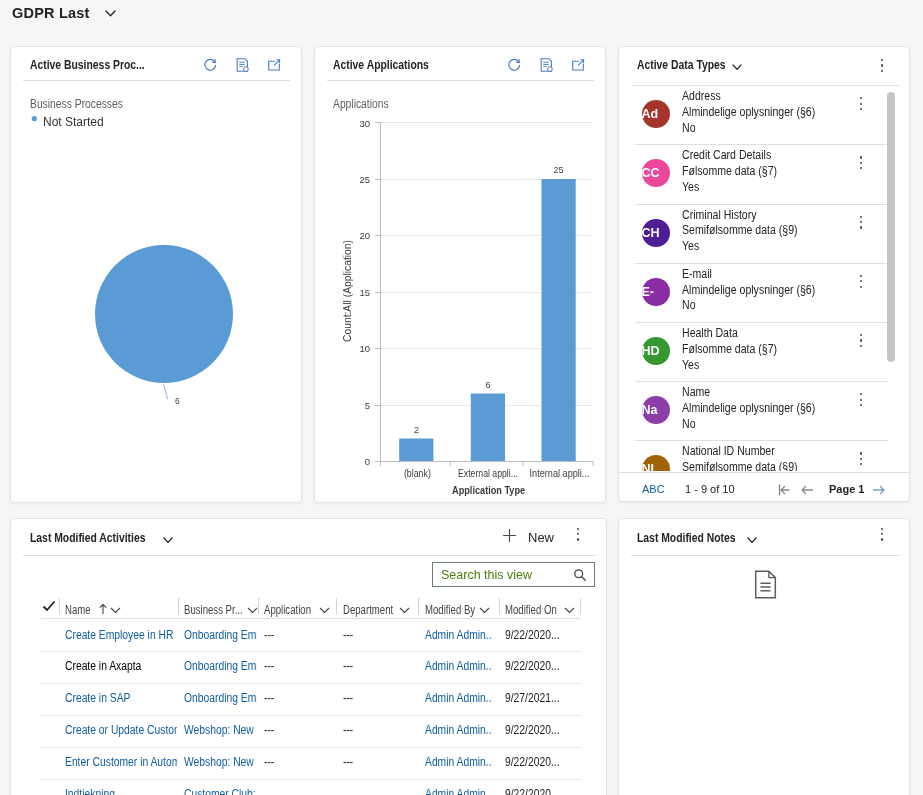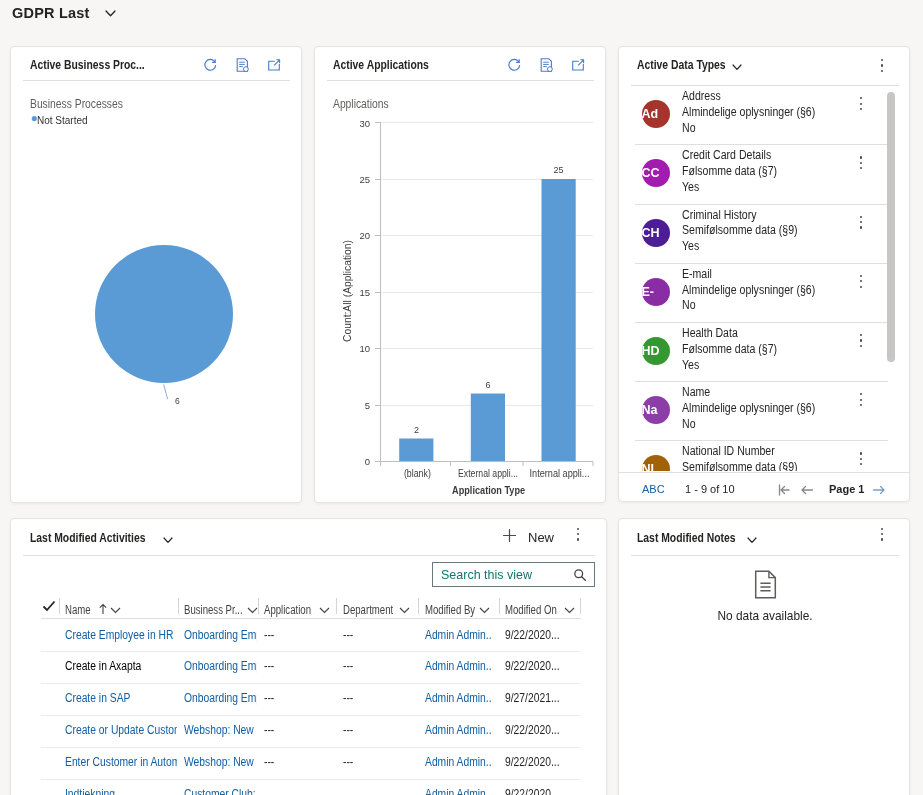--- a/index.html
+++ b/index.html
@@ -45,21 +45,21 @@
         <path d="M8.2 8.3 L13.3 3.2 M10.4 2.7 h3.2 v3.2" fill="none" stroke="#4b79c8" stroke-width="1.1"></path>
       </svg>
     </div>
   <div style="position:absolute; left:18.5px; top:49.5px; font-size:12px; color:#605e5c; transform:scaleX(0.86); transform-origin:0 50%;">Business Processes</div>
   <svg style="position:absolute; left:0; top:0;" width="292" height="456" viewBox="0 0 292 456">
     <circle cx="23.3" cy="71.6" r="2.6" fill="#5b9bd5"></circle>
     <circle cx="153" cy="267" r="69" fill="#5b9bd5"></circle>
     <path d="M152.7 337.5 L156.6 352.1" stroke="#8cb0dd" stroke-width="1" fill="none"></path>
     <text x="164" y="356.5" font-size="8.5px" fill="#404040">6</text>
   </svg>
-  <div style="position:absolute; left:26px; top:67.5px; font-size:10px; color:#333;">Not Started</div>
+  <div style="position:absolute; left:32px; top:67.5px; font-size:12px; color:#333;">Not Started</div>
 </div>
 
 <div class="card" id="c2" style="left:314px; top:46px; width:292px; height:457px;">
   <span class="ctitle" style="left:18px; top:11px;">Active Applications</span>
   <div class="cdiv" style="left:12px; top:33px; width:267px;"></div>
   <div id="c2icons">
       <svg class="icn" style="left:190.5px;top:10px" width="16" height="16" viewBox="0 0 16 16">
         <path d="M12.9 5 A5.4 5.4 0 1 0 13.7 8" fill="none" stroke="#4b79c8" stroke-width="1.15"></path>
         <path d="M13.2 2.3 V5.4 H10.1" fill="none" stroke="#4b79c8" stroke-width="1.15"></path>
       </svg>
@@ -149,21 +149,21 @@
         <div class="avatar" style="left:22.5px;top:14.5px;background:#a4342c">Ad</div>
         <div class="itxt" style="left:63px;top:3.5px;transform:scaleX(0.88);transform-origin:0 0;">Address<br>Almindelige oplysninger (§6)<br>No</div>
         <div class="dots" style="left:241px;top:11.5px;">
           <span></span>
           <span></span>
           <span></span>
         </div>
         <div class="cdiv" style="left:16px;top:58.7px;width:253px;"></div>
       </div>
       <div class="item" style="top:59.2px;height:59.2px;">
-        <div class="avatar" style="left:22.5px;top:14.5px;background:#a21caf">CC</div>
+        <div class="avatar" style="left:22.5px;top:14.5px;background:#ec4899">CC</div>
         <div class="itxt" style="left:63px;top:3.5px;transform:scaleX(0.88);transform-origin:0 0;">Credit Card Details<br>Følsomme data (§7)<br>Yes</div>
         <div class="dots" style="left:241px;top:11.5px;">
           <span></span>
           <span></span>
           <span></span>
         </div>
         <div class="cdiv" style="left:16px;top:58.7px;width:253px;"></div>
       </div>
       <div class="item" style="top:118.4px;height:59.2px;">
         <div class="avatar" style="left:22.5px;top:14.5px;background:#4c1d95">CH</div>
@@ -242,21 +242,21 @@
     </svg>
   <span style="position:absolute; left:517px; top:11px; font-size:13px; color:#242424;">New</span>
   <div class="dots" style="left:565.5px; top:8.5px;">
       <span></span>
       <span></span>
       <span></span>
     </div>
   <div class="cdiv" style="left:12px; top:35.6px; width:572px;"></div>
 
   <div style="position:absolute; left:421px; top:42.5px; width:163px; height:25px; border:1px solid #69797e; background:#fff;">
-    <span style="position:absolute; left:8px; top:5px; font-size:12.5px; color:#0f766e;">Search this view</span>
+    <span style="position:absolute; left:8px; top:5px; font-size:12.5px; color:#4d7c0f;">Search this view</span>
     <svg style="position:absolute; right:7px; top:5px;" width="14" height="14" viewBox="0 0 14 14">
         <circle cx="5.7" cy="5.7" r="3.9" fill="none" stroke="#424242" stroke-width="1.3"></circle>
         <path d="M8.7 8.7 L12.3 12.3" stroke="#424242" stroke-width="1.3" stroke-linecap="round"></path>
       </svg>
   </div>
   <div id="tablehead">
       <svg style="position:absolute;left:31px;top:80px" width="14" height="14" viewBox="0 0 14 14">
         <path d="M1.5 7.5 L5 11 L12.5 2.5" fill="none" stroke="#242424" stroke-width="1.8"></path>
       </svg>
       <div style="position:absolute;left:47.8px;top:79px;width:1px;height:16px;background:#d6d4d2;"></div>
@@ -349,14 +349,13 @@
       <span></span>
       <span></span>
       <span></span>
     </div>
   <div class="cdiv" style="left:12px; top:35.6px; width:268px;"></div>
   <svg style="position:absolute; left:134.5px; top:50.5px;" width="23" height="29" viewBox="0 0 23 29">
     <path d="M1.7 1.2 h13.2 L21.3 7.6 V27.8 H1.7 Z" fill="none" stroke="#5f5d5b" stroke-width="1.5"></path>
     <path d="M14.9 1.2 V7.6 H21.3" fill="none" stroke="#5f5d5b" stroke-width="1.4"></path>
     <path d="M6.4 13.3 h10.2 M6.4 17 h10.2 M6.4 20.7 h10.2" stroke="#5f5d5b" stroke-width="1.5"></path>
   </svg>
-  <div style="position:absolute; left:0; top:89px; width:292px; text-align:center; font-size:13.5px; color:#242424;"><span style="display:inline-block;transform:scaleX(0.88);">No data available.</span></div>
 </div>
 
 </body></html>

